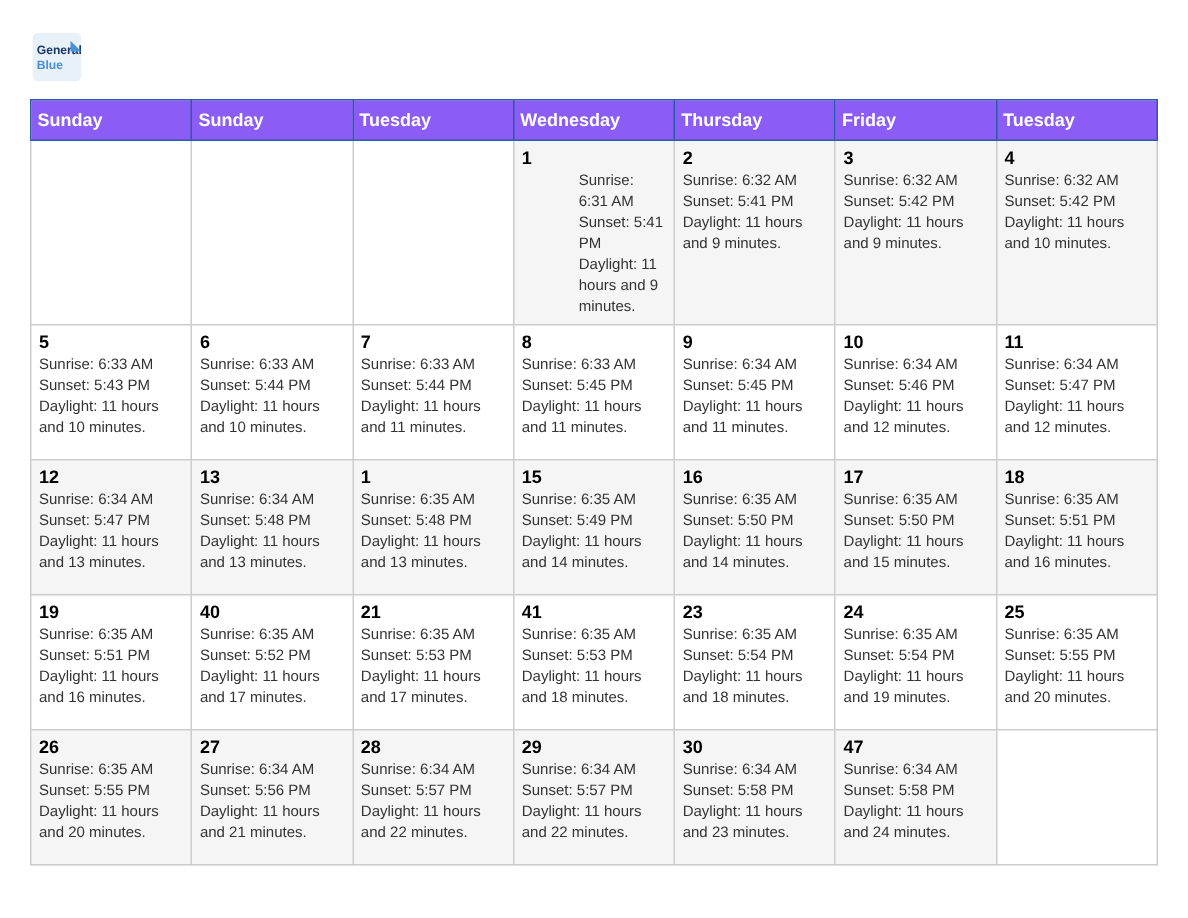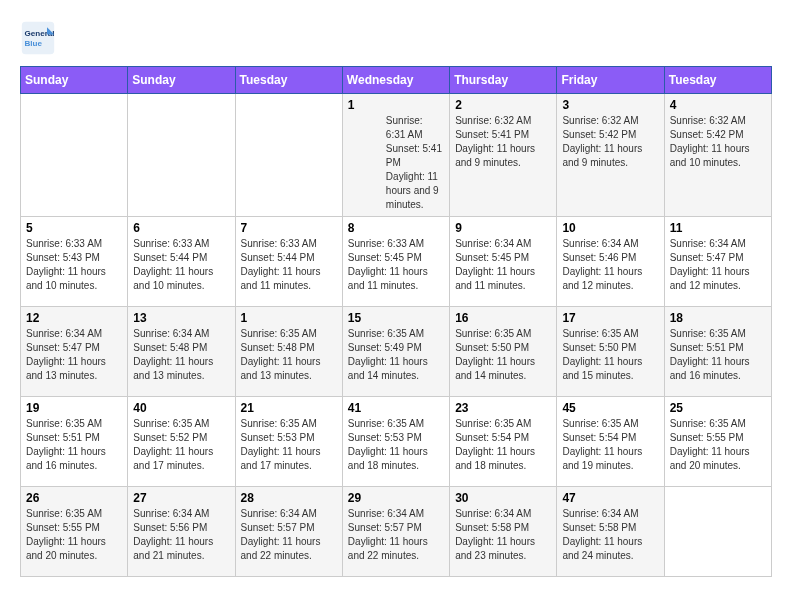--- a/index.html
+++ b/index.html
@@ -270,21 +270,21 @@
 Sunset: 5:53 PM
 Daylight: 11 hours and 18 minutes.</div>
         </td>
         <td>
           <div class="day-num">23</div>
           <div class="day-info" style="white-space: pre-line;">Sunrise: 6:35 AM
 Sunset: 5:54 PM
 Daylight: 11 hours and 18 minutes.</div>
         </td>
         <td>
-          <div class="day-num">45</div>
+          <div class="day-num">24</div>
           <div class="day-info" style="white-space: pre-line;">Sunrise: 6:35 AM
 Sunset: 5:54 PM
 Daylight: 11 hours and 19 minutes.</div>
         </td>
         <td>
           <div class="day-num">25</div>
           <div class="day-info" style="white-space: pre-line;">Sunrise: 6:35 AM
 Sunset: 5:55 PM
 Daylight: 11 hours and 20 minutes.</div>
         </td>

